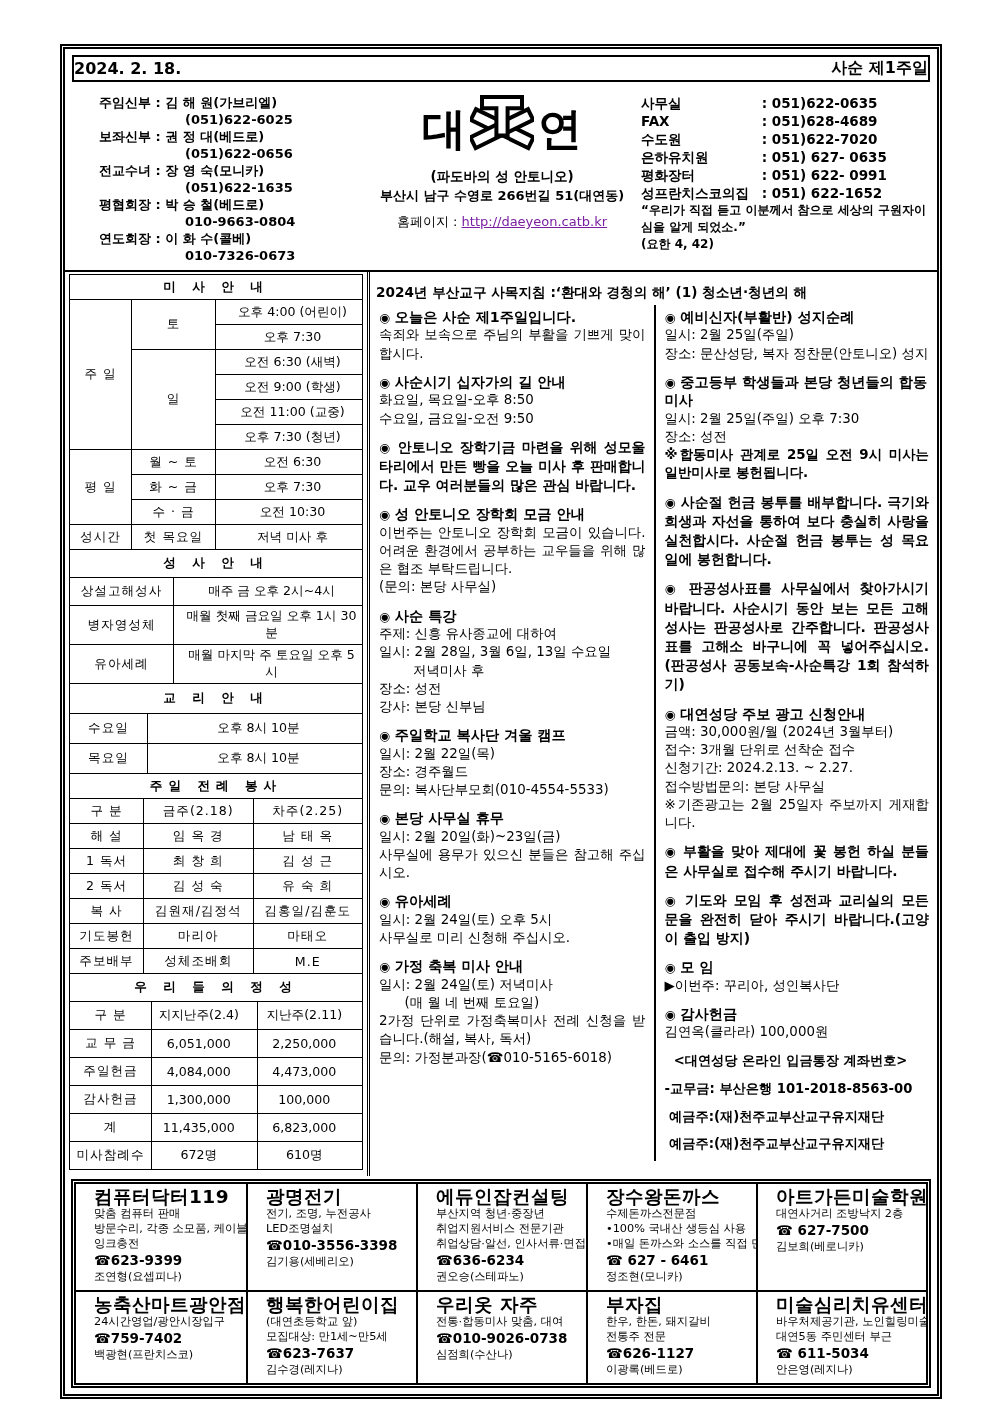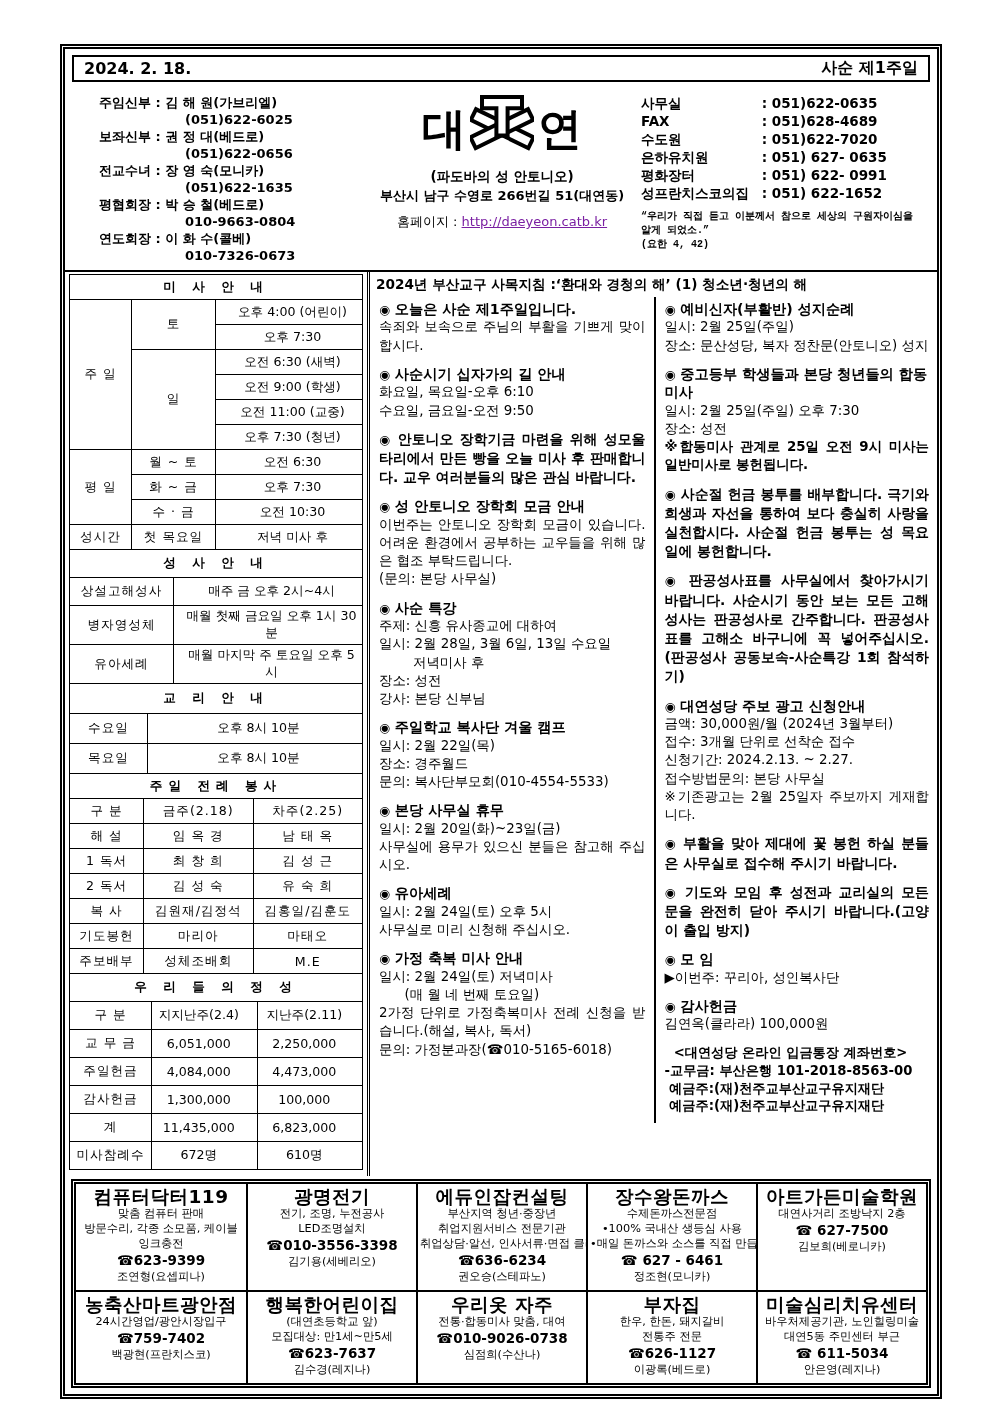--- a/index.html
+++ b/index.html
@@ -3,74 +3,74 @@
 <meta charset="utf-8">
 <style>
   :root { --ink:#000; --paper:#fff; --link:#7a1fa2; }
   * { box-sizing:border-box; margin:0; padding:0; }
   body { background:#fff; font-family:"DejaVu Sans","Liberation Sans",sans-serif; color:var(--ink); }
   .sheet { position:relative; width:992px; height:1403px; background:var(--paper); overflow:hidden; }
   .frame { position:absolute; left:60px; top:44px; width:882px; border:5px double var(--ink); background:var(--paper); }
 
   
   .datebar { display:flex; justify-content:space-between; align-items:center;
-    border:2px solid var(--ink); margin:6px 7px 3px; padding:1px 10px;
+    border:2px solid var(--ink); margin:6px 7px 3px; padding:1px 0;
     font-weight:bold; font-size:16px; }
 
   
   .masthead { display:flex; padding:5px 8px 6px; }
   .mh-left { width:296px; font-size:13px; line-height:17px; font-weight:600; padding-top:4px; }
   .contact-line { padding-left:26px; white-space:nowrap; }
   .contact-phone { padding-left:112px; white-space:nowrap; }
   .mh-center { width:266px; text-align:center; padding-top:2px; }
   .logo-row { display:flex; align-items:center; justify-content:center; gap:4px; }
   .logo-char { font-size:44px; font-weight:800; line-height:1; }
   .logo-sub { font-size:13.5px; font-weight:700; margin-top:2px; }
   .logo-addr { font-size:13px; font-weight:700; margin-top:1px; white-space:nowrap; }
   .homepage { font-size:13px; margin-top:8px; }
   .homepage a { color:var(--link); text-decoration:underline; }
   .mh-right { flex:1; font-size:13.5px; font-weight:600; padding:4px 2px 0 6px; }
   .rc-row { white-space:nowrap; line-height:18px; }
   .rc-label { display:inline-block; width:116px; text-align:justify; text-align-last:justify; }
-  .quote { font-weight:bold; font-size:10px; line-height:1.4; margin-top:8px;font-family:Liberation Mono, monospace; }
+  .quote { font-weight:bold; font-size:12px; line-height:1.4; margin-top:0; }
 
   
   .bodygrid { display:flex; border-top:2px solid var(--ink); }
   .leftcol { width:302px; padding:3px 4px 6px; }
   table.ltable { width:100%; border-collapse:collapse; table-layout:fixed; margin-top:-1px; }
   .ltable td { border:1px solid var(--ink); font-size:12.6px; padding:2px 3px; text-align:center; vertical-align:middle; }
   .t-title { font-weight:800; font-size:14.5px; letter-spacing:6px; height:24px; }
   .c-label { letter-spacing:1px; }
   .c-time { text-align:left; padding-left:10px !important; }
   .c-num { text-align:center; padding-right:14px !important; }
   #mass-table td { height:25px; }
   #sacrament-table td { height:28px; }
   #catechism-table td { height:30px; }
   #liturgy-table td { height:25px; }
   #offering-table td { height:28px; }
 
   .noticewrap { flex:1; border-left:3px double var(--ink); }
-  .slogan { font-weight:800; font-size:13.6px; padding:4px 6px 3px; white-space:nowrap; }
+  .slogan { font-weight:800; font-size:13.6px; padding:12px 6px 3px; white-space:nowrap; }
   .ncols { display:flex; align-items:stretch; }
   .ncol { width:50%; padding:1px 8px 8px 9px; }
   .ncol.right { border-left:2px solid var(--ink); }
   .notice { margin-top:10px; }
   .notice:first-child { margin-top:2px; }
   .n-title { font-weight:800; font-size:14.2px; line-height:1.3; }
   .n-inline { font-weight:800; font-size:13.9px; line-height:1.38; text-align:justify; }
   .n-line { font-size:13.4px; line-height:1.36; text-align:justify; white-space:pre-wrap; }
   .n-line.bold { font-weight:800; }
-  .notice.account .n-line { font-weight:700; font-size:13.2px; white-space:pre-wrap; }
+  .notice.account .n-line { font-weight:700; font-size:13.2px; white-space:pre-wrap;margin-top:10px; }
   .bullet { font-size:12.5px; }
 
   
   .adframe { border:5px double var(--ink); margin:3px 6px 6px; }
   .adgrid { display:grid; grid-template-columns:repeat(5,1fr); }
   .ad { border-left:2px solid var(--ink); border-top:2px solid var(--ink);
-        text-align:center; padding:2px 2px 5px; overflow:hidden; }
+        text-align:left; padding:2px 18px 5px; overflow:hidden; }
   .ad:nth-child(-n+5) { border-top:none; }
   .ad:nth-child(5n+1) { border-left:none; }
   .ad-name { font-weight:900; font-size:18.5px; line-height:1.15; white-space:nowrap; letter-spacing:0.5px; }
   .ad-line { font-size:11.3px; line-height:1.32; white-space:nowrap; }
   .ad-line.ad-phone { font-size:13.5px; font-weight:600; }
 </style>
 </head>
 <body>
 
 <div class="sheet">
@@ -333,21 +333,21 @@
       <div class="noticewrap">
         <div class="slogan">2024년 부산교구 사목지침 :‘환대와 경청의 해’ (1) 청소년·청년의 해</div>
         <div class="ncols">
           <div class="ncol">
               <div class="notice">
                 <div class="n-title"><span class="bullet">◉</span> 오늘은 사순 제1주일입니다.</div>
                 <p class="n-line">속죄와 보속으로 주님의 부활을 기쁘게 맞이 합시다.</p>
               </div>
               <div class="notice">
                 <div class="n-title"><span class="bullet">◉</span> 사순시기 십자가의 길 안내</div>
-                <p class="n-line">화요일, 목요일-오후 6:10</p>
+                <p class="n-line">화요일, 목요일-오후 8:50</p>
                 <p class="n-line">수요일, 금요일-오전 9:50</p>
               </div>
               <div class="notice">
                 <p class="n-inline"><span class="bullet">◉</span> 안토니오 장학기금 마련을 위해 성모울타리에서 만든 빵을 오늘 미사 후 판매합니다. 교우 여러분들의 많은 관심 바랍니다.</p>
               </div>
               <div class="notice">
                 <div class="n-title"><span class="bullet">◉</span> 성 안토니오 장학회 모금 안내</div>
                 <p class="n-line">이번주는 안토니오 장학회 모금이 있습니다. 어려운 환경에서 공부하는 교우들을 위해 많은 협조 부탁드립니다.</p>
                 <p class="n-line">(문의: 본당 사무실)</p>
               </div>

